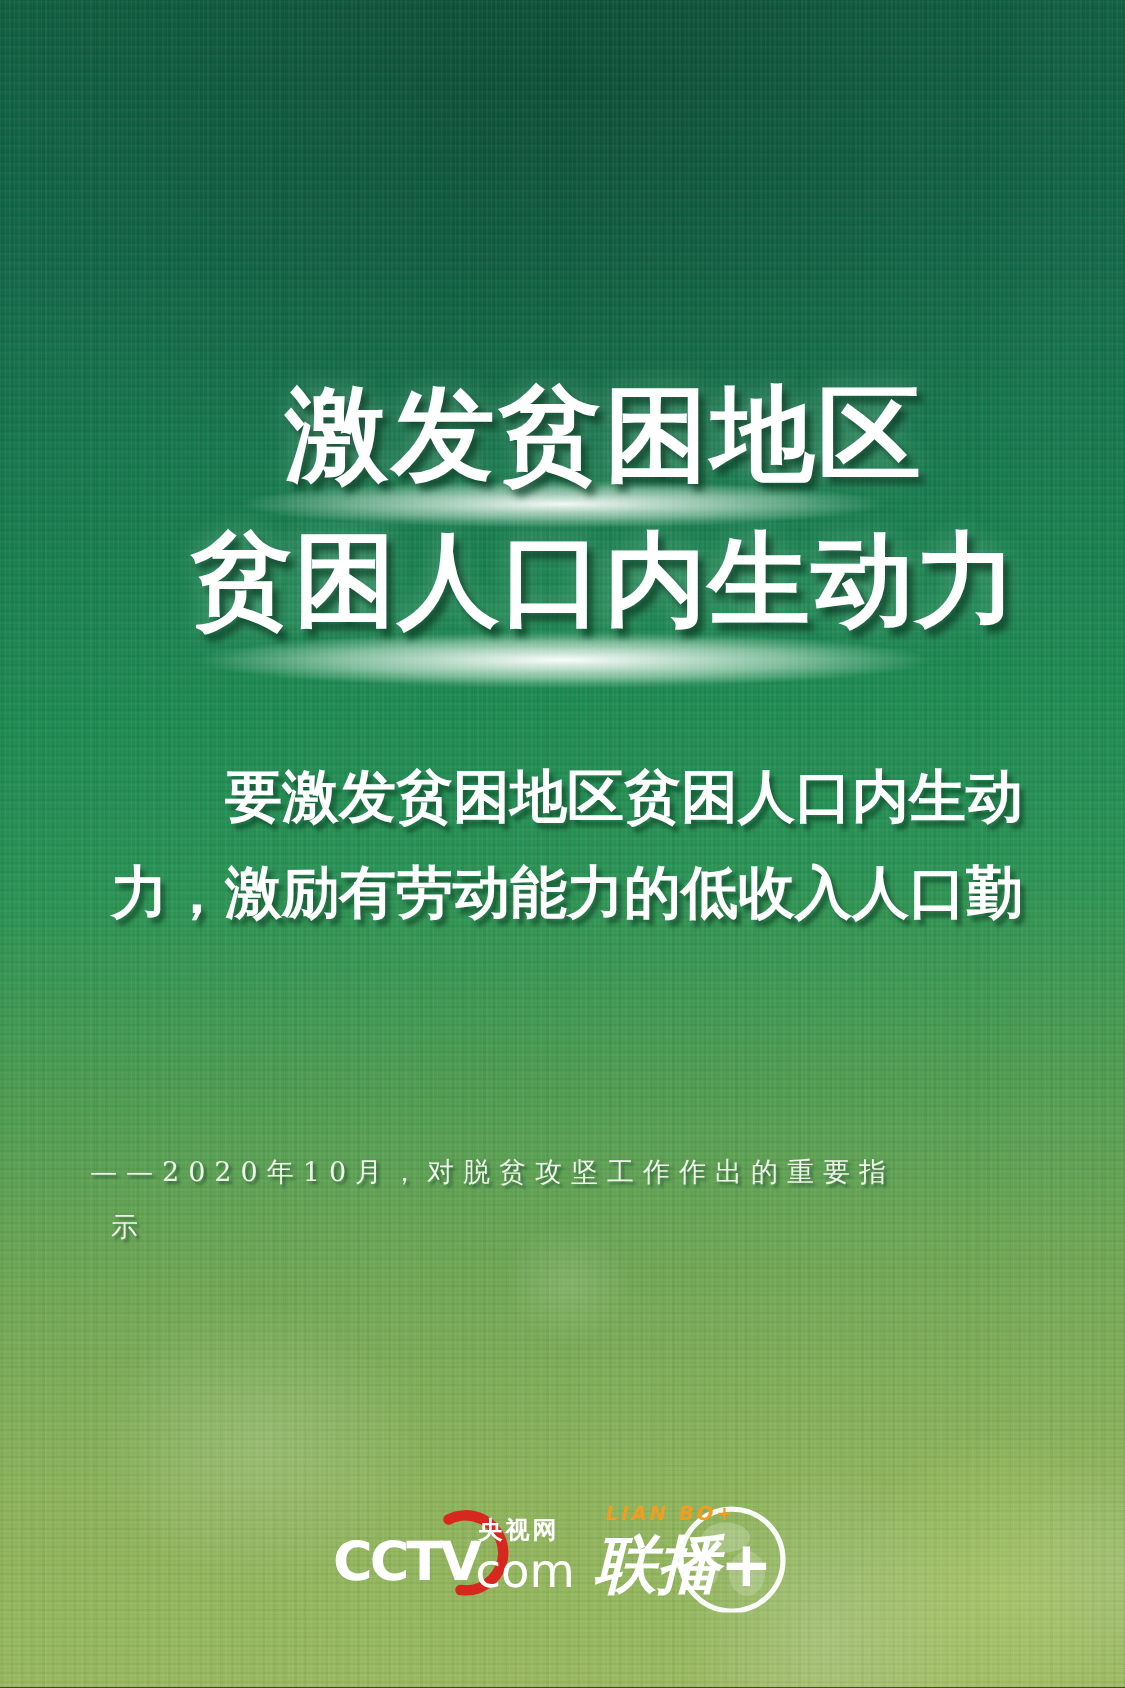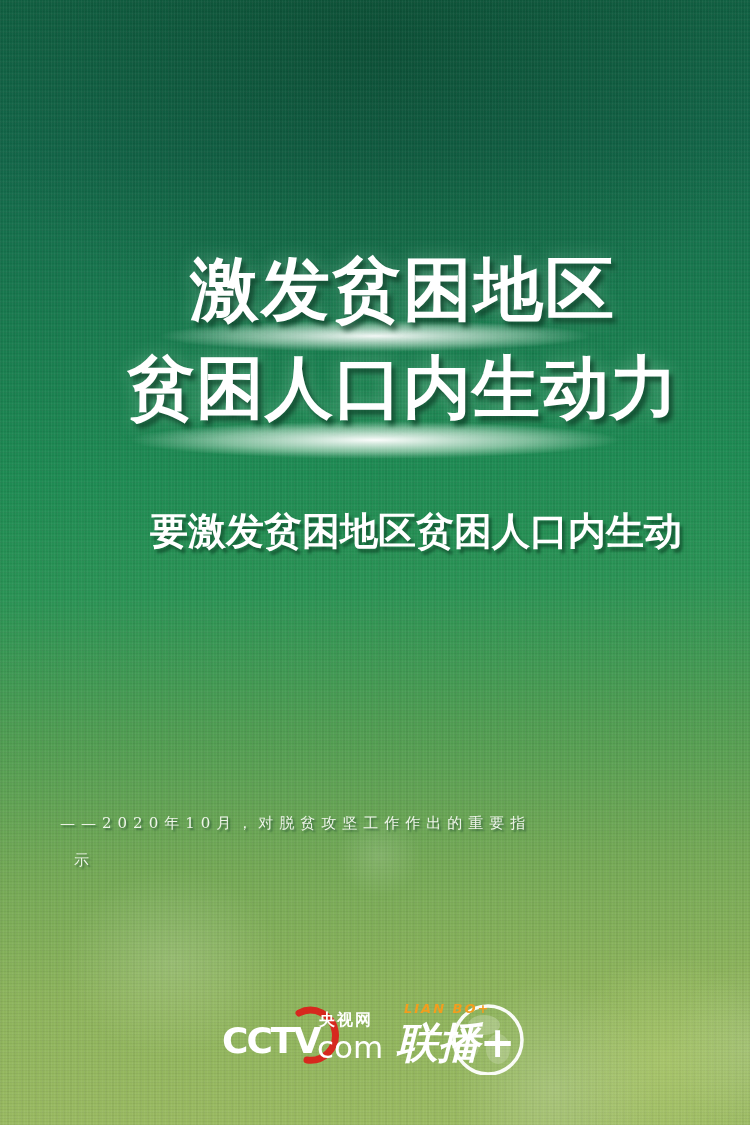--- a/index.html
+++ b/index.html
@@ -66,24 +66,24 @@
     font-family:"DejaVu Serif",serif;
     font-weight:700;font-size:38px;line-height:64px;
     text-shadow:3px 4px 3px rgba(8,52,30,0.55);
     white-space:nowrap;
     text-align:right;
   }
   .quote-line{height:64px;}
   .quote-line.indent{padding-left:76px;}
 
   .attribution{
-    position:absolute;left:60px;top:805px;width:640px;
+    position:absolute;left:60px;top:763px;width:640px;
     color:#eef4e9;
     font-family:"DejaVu Serif",serif;
-    font-size:15px;line-height:37px;letter-spacing:6px;
+    font-size:18px;line-height:37px;letter-spacing:6px;
     text-shadow:2px 2px 2px rgba(16,60,38,0.55);
     white-space:nowrap;
   }
   .attribution .line2{padding-left:14px;}
 
   .footer{
     position:absolute;left:0;top:998px;width:750px;height:76px;
     display:flex;align-items:center;justify-content:center;gap:12px;
   }
   .logo{display:block;}
@@ -103,20 +103,21 @@
   <div class="bokeh bk6"></div>
 
   <div class="glow glow1"></div>
   <div class="glow glow2"></div>
 
   <div class="title title1">激发贫困地区</div>
   <div class="title title2">贫困人口内生动力</div>
 
   <div class="quote">
     <div class="quote-line indent">要激发贫困地区贫困人口内生动</div>
+    <div class="quote-line">力，激励有劳动能力的低收入人口勤</div>
   </div>
 
   <div class="attribution">
     <div class="line1">——2020年10月，对脱贫攻坚工作作出的重要指</div>
     <div class="line2">示</div>
   </div>
 
   <div class="footer">
 
     <svg class="logo" width="162" height="72" viewBox="0 0 162 72">

